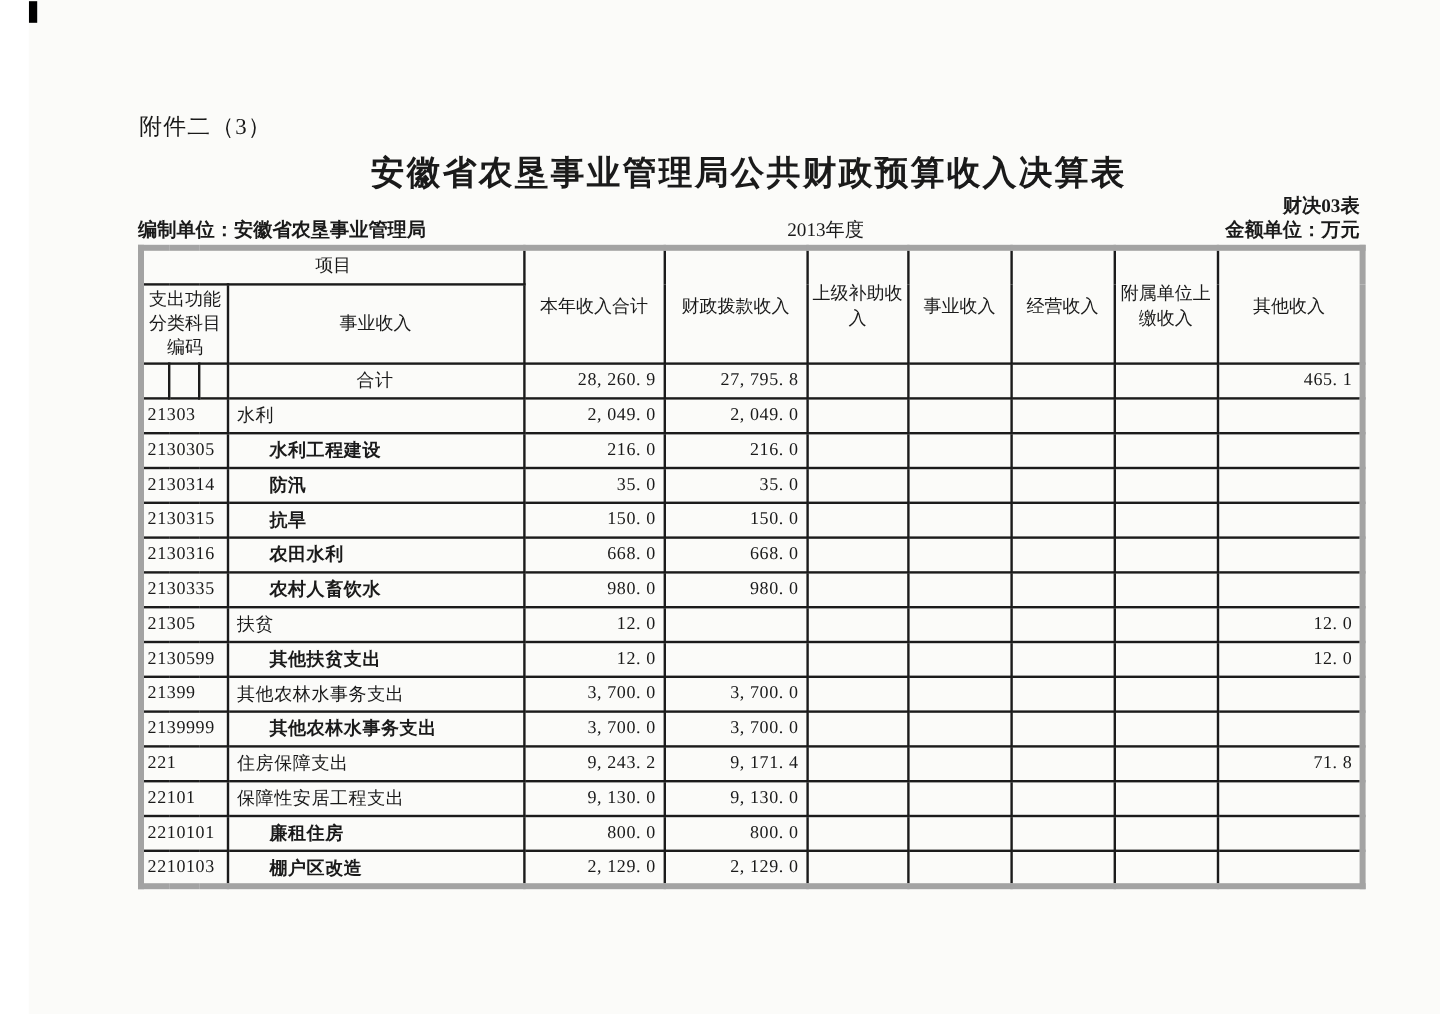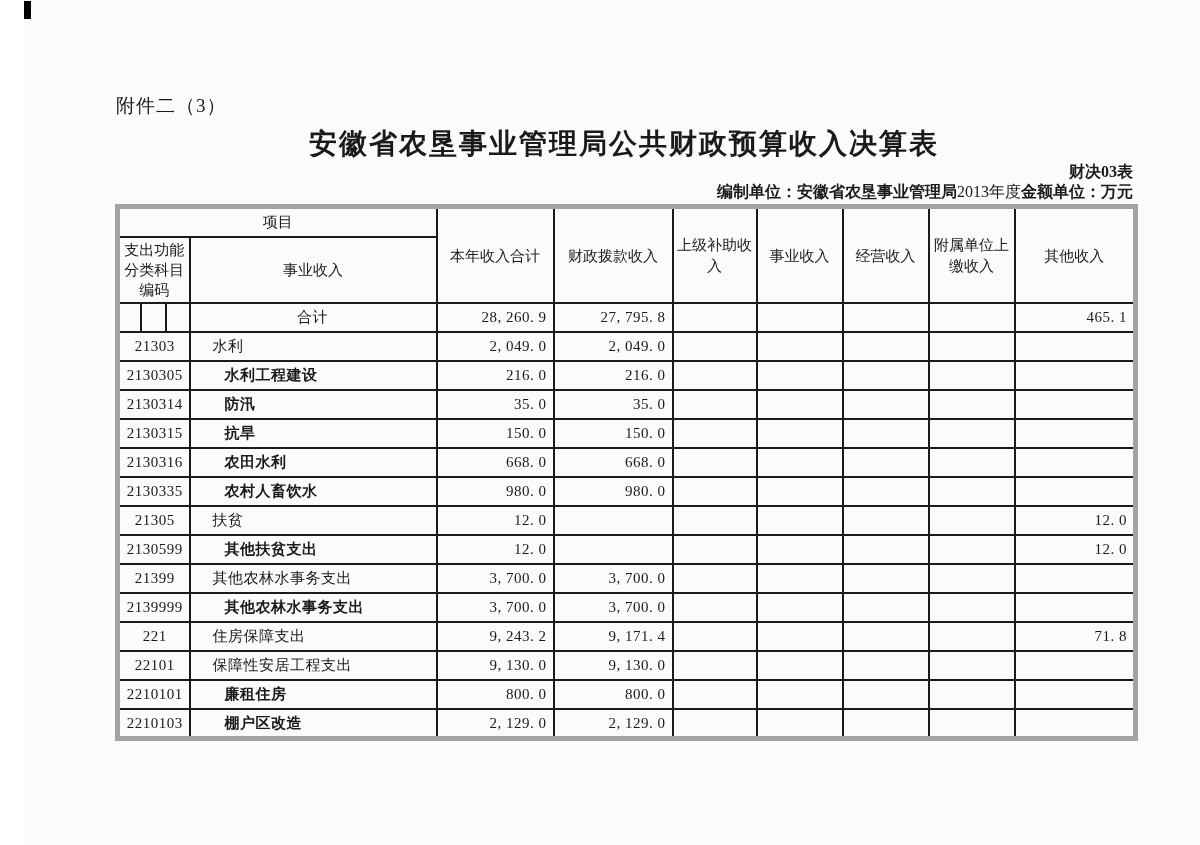--- a/index.html
+++ b/index.html
@@ -23,21 +23,21 @@
     position:absolute;left:91px;top:125px;width:1018px;
     text-align:center;
     font-size:28px;font-weight:bold;letter-spacing:2px;
   }
   .form-code{
     position:absolute;left:91px;top:162px;width:1018px;
     text-align:right;font-size:16px;font-weight:600;
   }
   .meta-row{
     position:absolute;left:91px;top:182px;width:1018px;
-    display:flex;justify-content:flex-end;align-items:baseline;
+    display:flex;justify-content:space-between;align-items:baseline;
     font-size:16px;
   }
   .meta-left{font-weight:bold;}
   .meta-center{font-weight:normal;}
   .meta-right{font-weight:bold;}
   .doc-table{
     position:absolute;left:91px;top:204px;
     width:1018px;
     border-collapse:collapse;table-layout:fixed;
     border:5px solid #a3a3a3;
@@ -47,23 +47,23 @@
     overflow:hidden;
     vertical-align:middle;
   }
   .doc-table th{
     font-weight:normal;font-size:15px;line-height:1.35;
     text-align:center;padding:2px;
   }
   tr.hrow1{height:30px;}
   tr.hrow2{height:61px;}
   .doc-table tbody tr{height:29px;}
-  td.code{font-size:15px;text-align:center;padding:1px 2px 1px 3px;letter-spacing:0.5px;}
+  td.code{font-size:15px;text-align:left;padding:1px 2px 1px 3px;letter-spacing:0.5px;}
   td.code-sub{padding:0;}
-  td.name{font-size:15px;text-align:left;padding-left:22px;letter-spacing:0.5px;}
+  td.name{font-size:15px;text-align:left;padding-left:7px;letter-spacing:0.5px;}
   td.name.indent{padding-left:34px;font-weight:bold;}
   td.name.center{text-align:center;padding-left:0;}
   td.num{font-size:15px;text-align:right;padding-right:6px;white-space:nowrap;letter-spacing:0.5px;}
 </style>
 </head>
 <body>
 
 <div class="page">
 
   <div class="corner-mark"></div>

